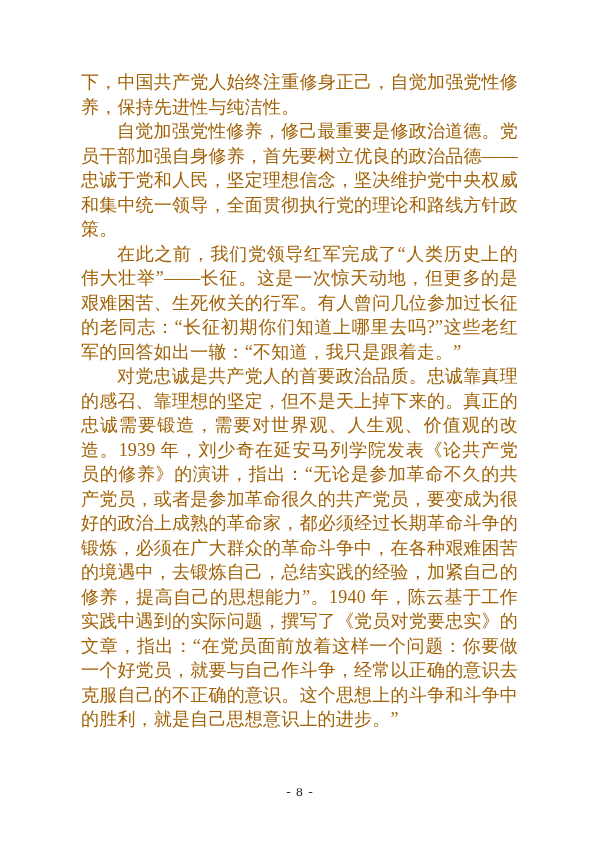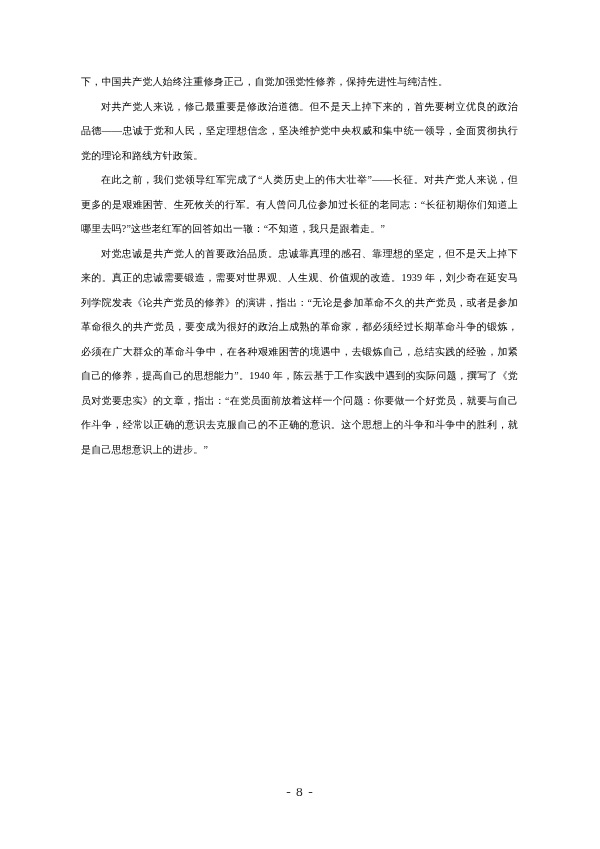--- a/index.html
+++ b/index.html
@@ -17,23 +17,23 @@
     width: 600px;
     height: 849px;
     background: #ffffff;
   }
   .text-block {
     position: absolute;
     left: 81px;
     top: 70px;
     width: 437px;
     font-family: "Liberation Serif", "DejaVu Serif", serif;
-    font-size: 10px;
+    font-size: 18px;
     line-height: 24.5px;
-    color: #000000;
+    color: #a16207;
     text-align: justify;
     text-justify: inter-ideograph;
     letter-spacing: 0.2px;
   }
   .text-block p {
     margin: 0;
     padding: 0;
   }
   .text-block p.indent {
     text-indent: 2em;
@@ -49,18 +49,18 @@
     color: #2a2a2a;
     letter-spacing: 1px;
   }
 </style>
 </head>
 <body>
 
 <div class="page">
   <div class="text-block">
     <p>下，中国共产党人始终注重修身正己，自觉加强党性修养，保持先进性与纯洁性。</p>
-    <p class="indent">对共产党人来说，修己最重要是修政治道德。但不是天上掉下来的，首先要树立优良的政治品德——忠诚于党和人民，坚定理想信念，坚决维护党中央权威和集中统一领导，全面贯彻执行党的理论和路线方针政策。</p>
-    <p class="indent">在此之前，我们党领导红军完成了“人类历史上的伟大壮举”——长征。对共产党人来说，但更多的是艰难困苦、生死攸关的行军。有人曾问几位参加过长征的老同志：“长征初期你们知道上哪里去吗?”这些老红军的回答如出一辙：“不知道，我只是跟着走。”</p>
+    <p class="indent">自觉加强党性修养，修己最重要是修政治道德。党员干部加强自身修养，首先要树立优良的政治品德——忠诚于党和人民，坚定理想信念，坚决维护党中央权威和集中统一领导，全面贯彻执行党的理论和路线方针政策。</p>
+    <p class="indent">在此之前，我们党领导红军完成了“人类历史上的伟大壮举”——长征。这是一次惊天动地，但更多的是艰难困苦、生死攸关的行军。有人曾问几位参加过长征的老同志：“长征初期你们知道上哪里去吗?”这些老红军的回答如出一辙：“不知道，我只是跟着走。”</p>
     <p class="indent">对党忠诚是共产党人的首要政治品质。忠诚靠真理的感召、靠理想的坚定，但不是天上掉下来的。真正的忠诚需要锻造，需要对世界观、人生观、价值观的改造。1939 年，刘少奇在延安马列学院发表《论共产党员的修养》的演讲，指出：“无论是参加革命不久的共产党员，或者是参加革命很久的共产党员，要变成为很好的政治上成熟的革命家，都必须经过长期革命斗争的锻炼，必须在广大群众的革命斗争中，在各种艰难困苦的境遇中，去锻炼自己，总结实践的经验，加紧自己的修养，提高自己的思想能力”。1940 年，陈云基于工作实践中遇到的实际问题，撰写了《党员对党要忠实》的文章，指出：“在党员面前放着这样一个问题：你要做一个好党员，就要与自己作斗争，经常以正确的意识去克服自己的不正确的意识。这个思想上的斗争和斗争中的胜利，就是自己思想意识上的进步。”</p>
   </div>
   <div class="page-footer">- 8 -</div>
 </div>
 
 </body></html>

